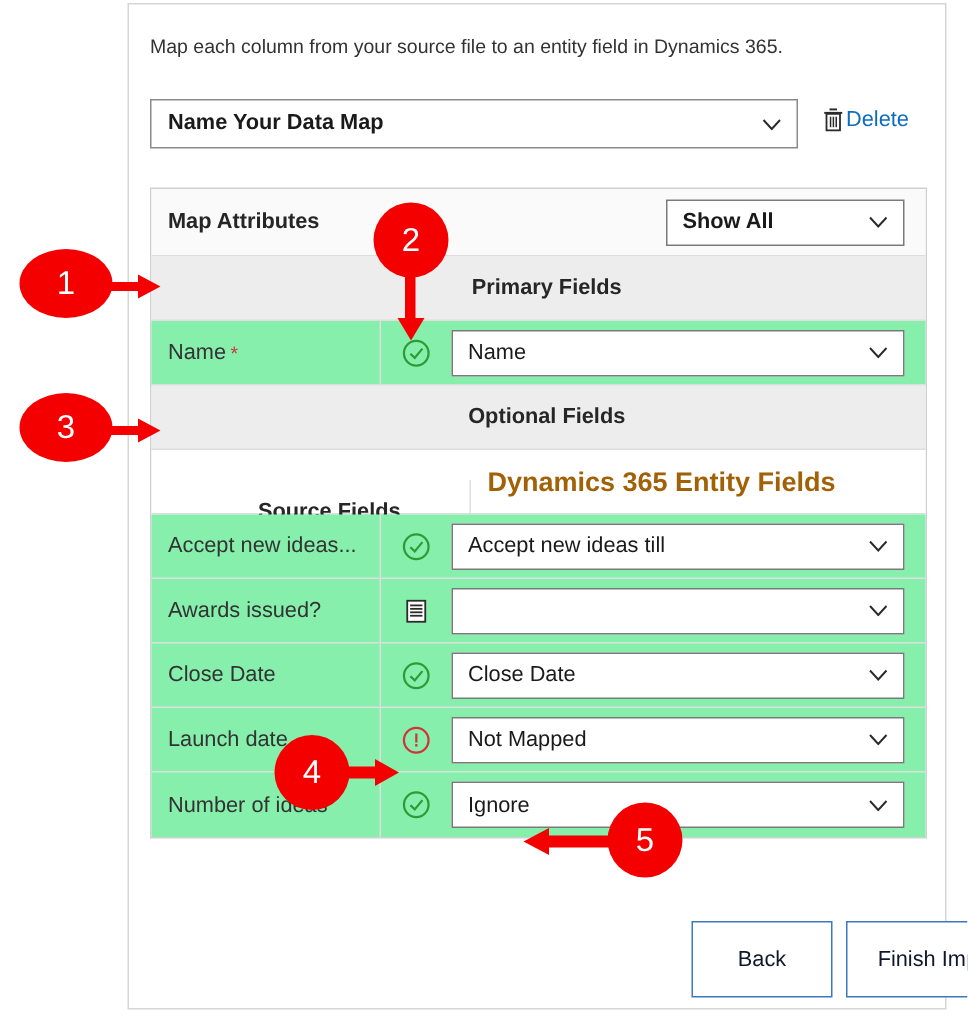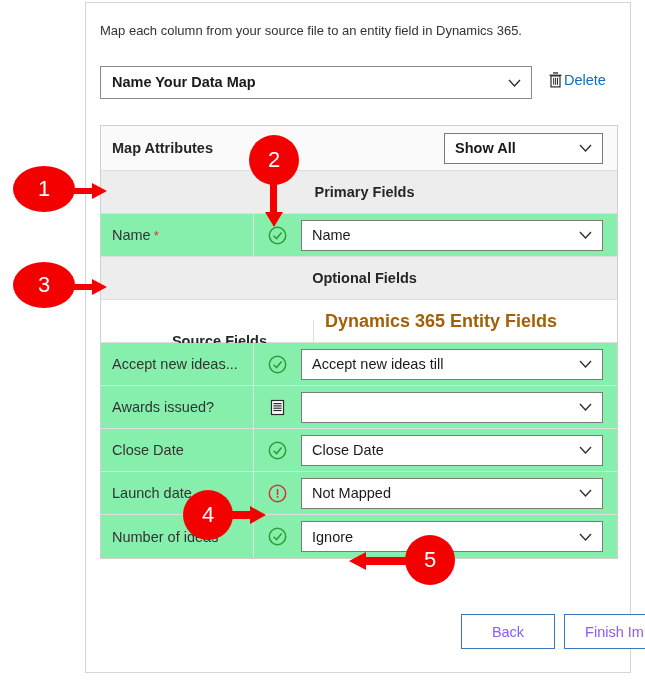--- a/index.html
+++ b/index.html
@@ -149,24 +149,24 @@
     overflow: hidden;
   }
   .showall-sel { width: 159px; margin-right: 0; }
 
   
   .ico { width: 19px; height: 19px; display: block; }
 
   
   .btn {
     position: absolute;
-    height: 35px;
+    height: 51px;
     border: 1px solid #3a79bd;
     background: #ffffff;
-    color: #8b5cf6;
+    color: #0f172a;
     font-size: 14.5px;
     font-family: "Liberation Sans", sans-serif;
     display: flex; align-items: center; justify-content: center;
     cursor: pointer;
   }
   .btn-back   { left: 375px; top: 611px; width: 94px; }
   .btn-finish { left: 478px; top: 611px; width: 126px; }
 
   
   .callout {

